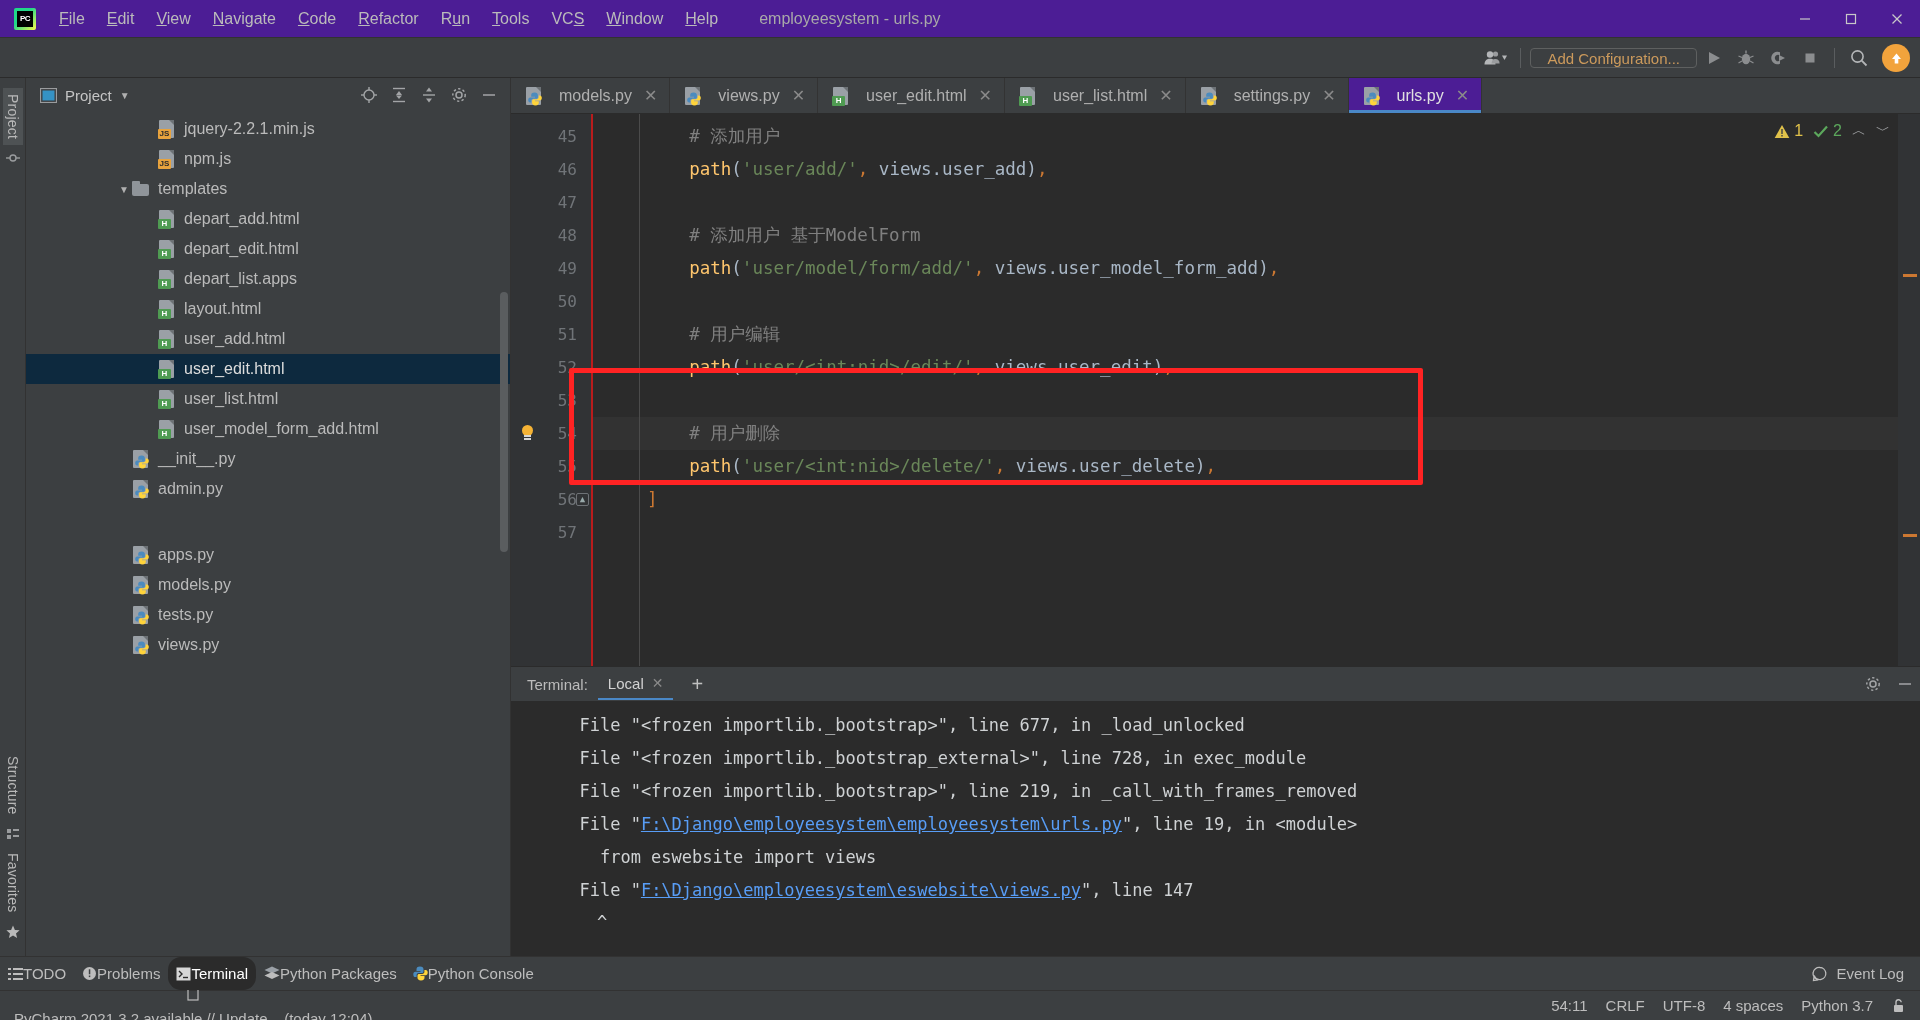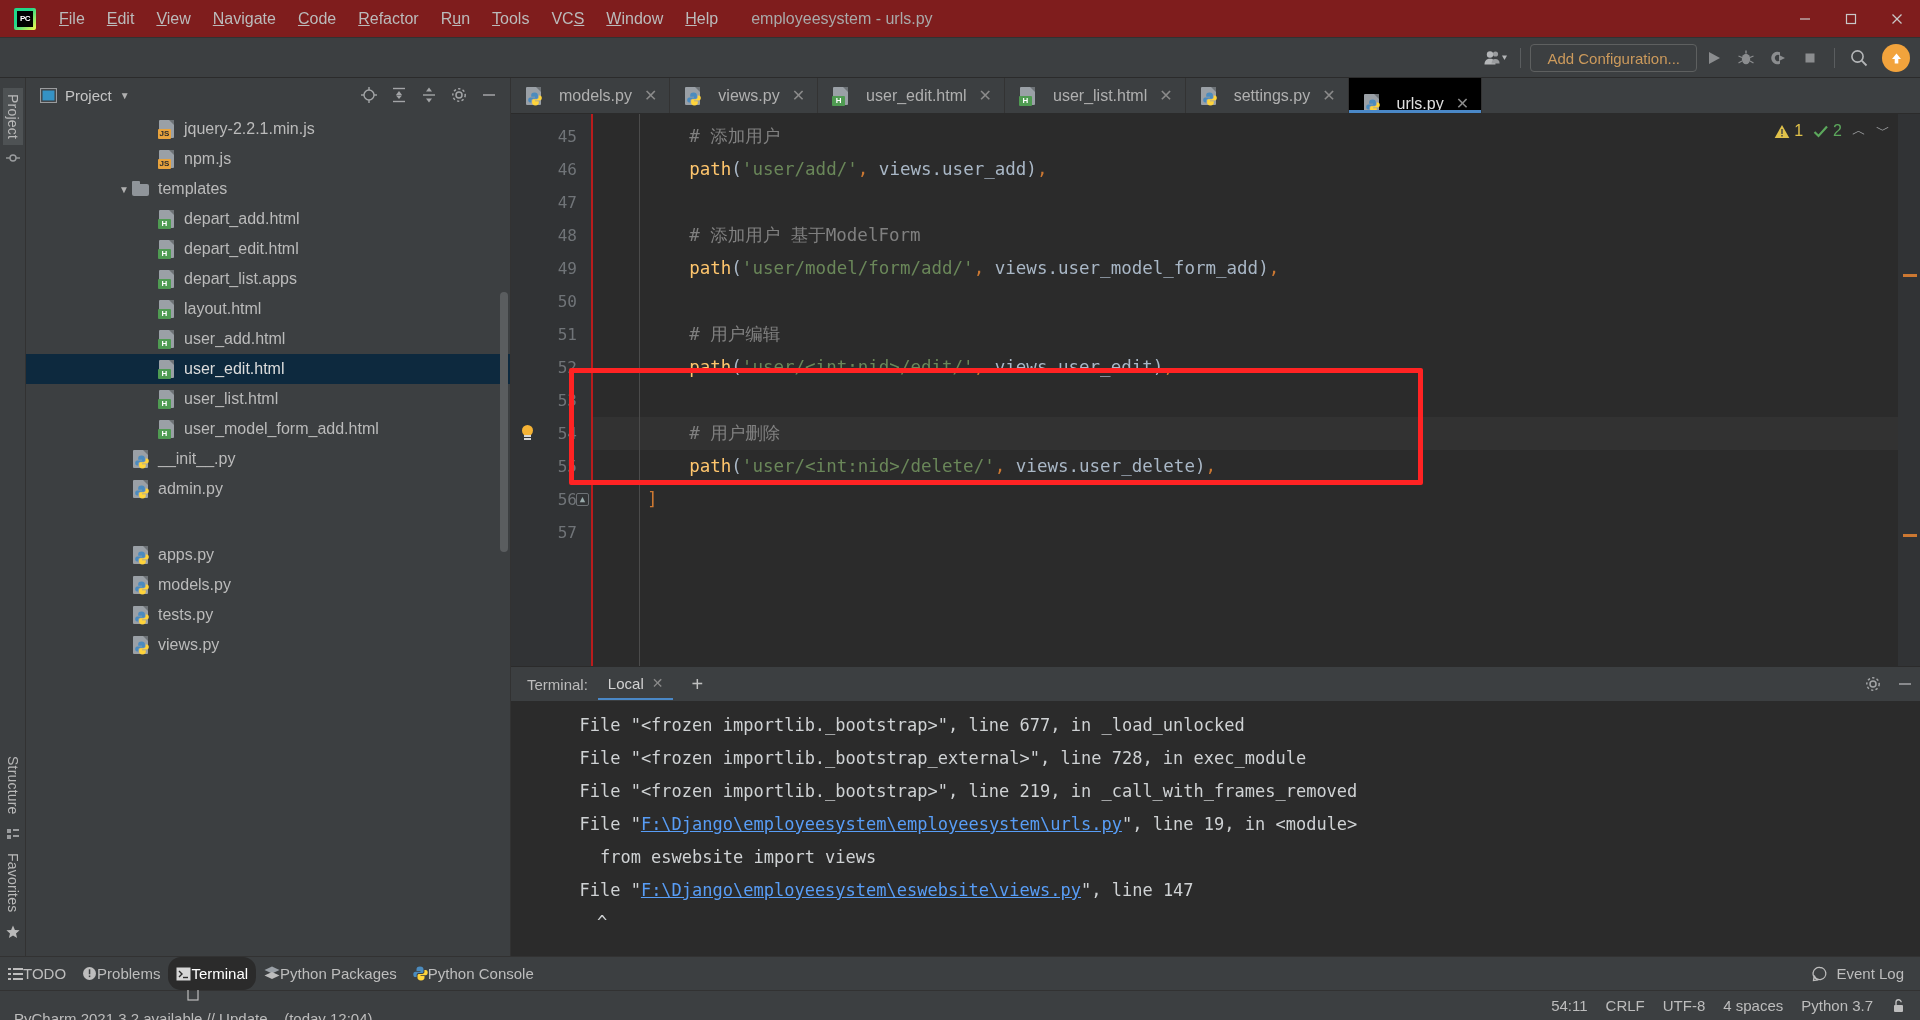--- a/index.html
+++ b/index.html
@@ -14,21 +14,21 @@
   #app {
     position: relative;
     width: 1920px; height: 1020px;
     background: #3c3f41;
     display: flex; flex-direction: column;
   }
 
   
   .titlebar {
     height: 38px; flex: 0 0 38px;
-    background: #7f1d1d;
+    background: #4c1d95;
     display: flex; align-items: center;
     position: relative;
     border-bottom: 1px solid #323232;
   }
   .pc-logo {
     width: 22px; height: 22px; margin-left: 14px; margin-right: 12px;
     border-radius: 2px; position: relative; overflow: hidden;
     background: linear-gradient(135deg, #21d789 0%, #21d789 40%, #fcf84a 100%);
     flex: 0 0 22px;
   }
@@ -41,21 +41,21 @@
     line-height: 16px; text-align: center;
     letter-spacing: -0.5px;
   }
   .menu { display: flex; align-items: center; }
   .menu-item {
     padding: 4px 11px; font-size: 16px; color: #bbbbbb;
     cursor: default; line-height: 20px; white-space: nowrap;
   }
   .menu-item u { text-decoration: underline; }
   .title-text {
-    margin-left: 22px; font-size: 16px; color: #a9a9a9; white-space: nowrap;
+    margin-left: 30px; font-size: 16px; color: #a9a9a9; white-space: nowrap;
   }
   .win-controls {
     position: absolute; right: 0; top: 0; height: 38px;
     display: flex; align-items: center;
   }
   .win-btn {
     width: 46px; height: 38px; display: flex;
     align-items: center; justify-content: center;
     color: #c8c8c8; font-size: 15px;
   }
@@ -73,21 +73,21 @@
     position: absolute; right: 10px; top: 0; height: 40px;
     display: flex; align-items: center; gap: 2px;
   }
   .tb-icon {
     width: 30px; height: 30px; display: flex;
     align-items: center; justify-content: center;
     color: #9a9c9e;
   }
   .tb-sep { width: 1px; height: 20px; background: #5a5d5f; margin: 0 7px; }
   .add-config {
-    height: 28px; border: 1px solid #5e6060; border-radius: 4px;
+    height: 20px; border: 1px solid #5e6060; border-radius: 4px;
     display: flex; align-items: center; padding: 0 16px;
     font-size: 15px; color: #cc9a5c; background: #3c3f41; white-space: nowrap;
   }
   .update-btn {
     width: 28px; height: 28px; border-radius: 50%;
     background: #f2a33c; display: flex;
     align-items: center; justify-content: center;
     color: #ffffff; font-size: 15px; margin-left: 6px;
   }
 
@@ -185,21 +185,21 @@
   .editor-area { flex: 1 1 auto; display: flex; flex-direction: column; min-width: 0; min-height: 0; }
   .tabs {
     height: 36px; flex: 0 0 36px; background: #3c3f41;
     display: flex; align-items: stretch; border-bottom: 1px solid #2b2b2b;
   }
   .tab {
     display: flex; align-items: center; gap: 8px;
     padding: 0 12px 0 14px; font-size: 16px; color: #b0b0b0;
     position: relative; white-space: nowrap; border-right: 1px solid #333;
   }
-  .tab.active { background: #000000; color: #e0e0e0; align-items: flex-end; }
+  .tab.active { background: #4c1d95; color: #e0e0e0; }
   .tab.active::after {
     content:""; position: absolute; left: 0; right: 0; bottom: 0;
     height: 3px; background: #4a88c7;
   }
   .tab .tclose { color: #8a8a8a; font-size: 16px; margin-left: 4px; }
 
   .code-wrap { flex: 1 1 auto; display: flex; position: relative; min-height: 0; background: #2b2b2b; }
   .gutter {
     width: 80px; flex: 0 0 80px; background: #313335;
     padding-top: 6px; text-align: right; position: relative;

